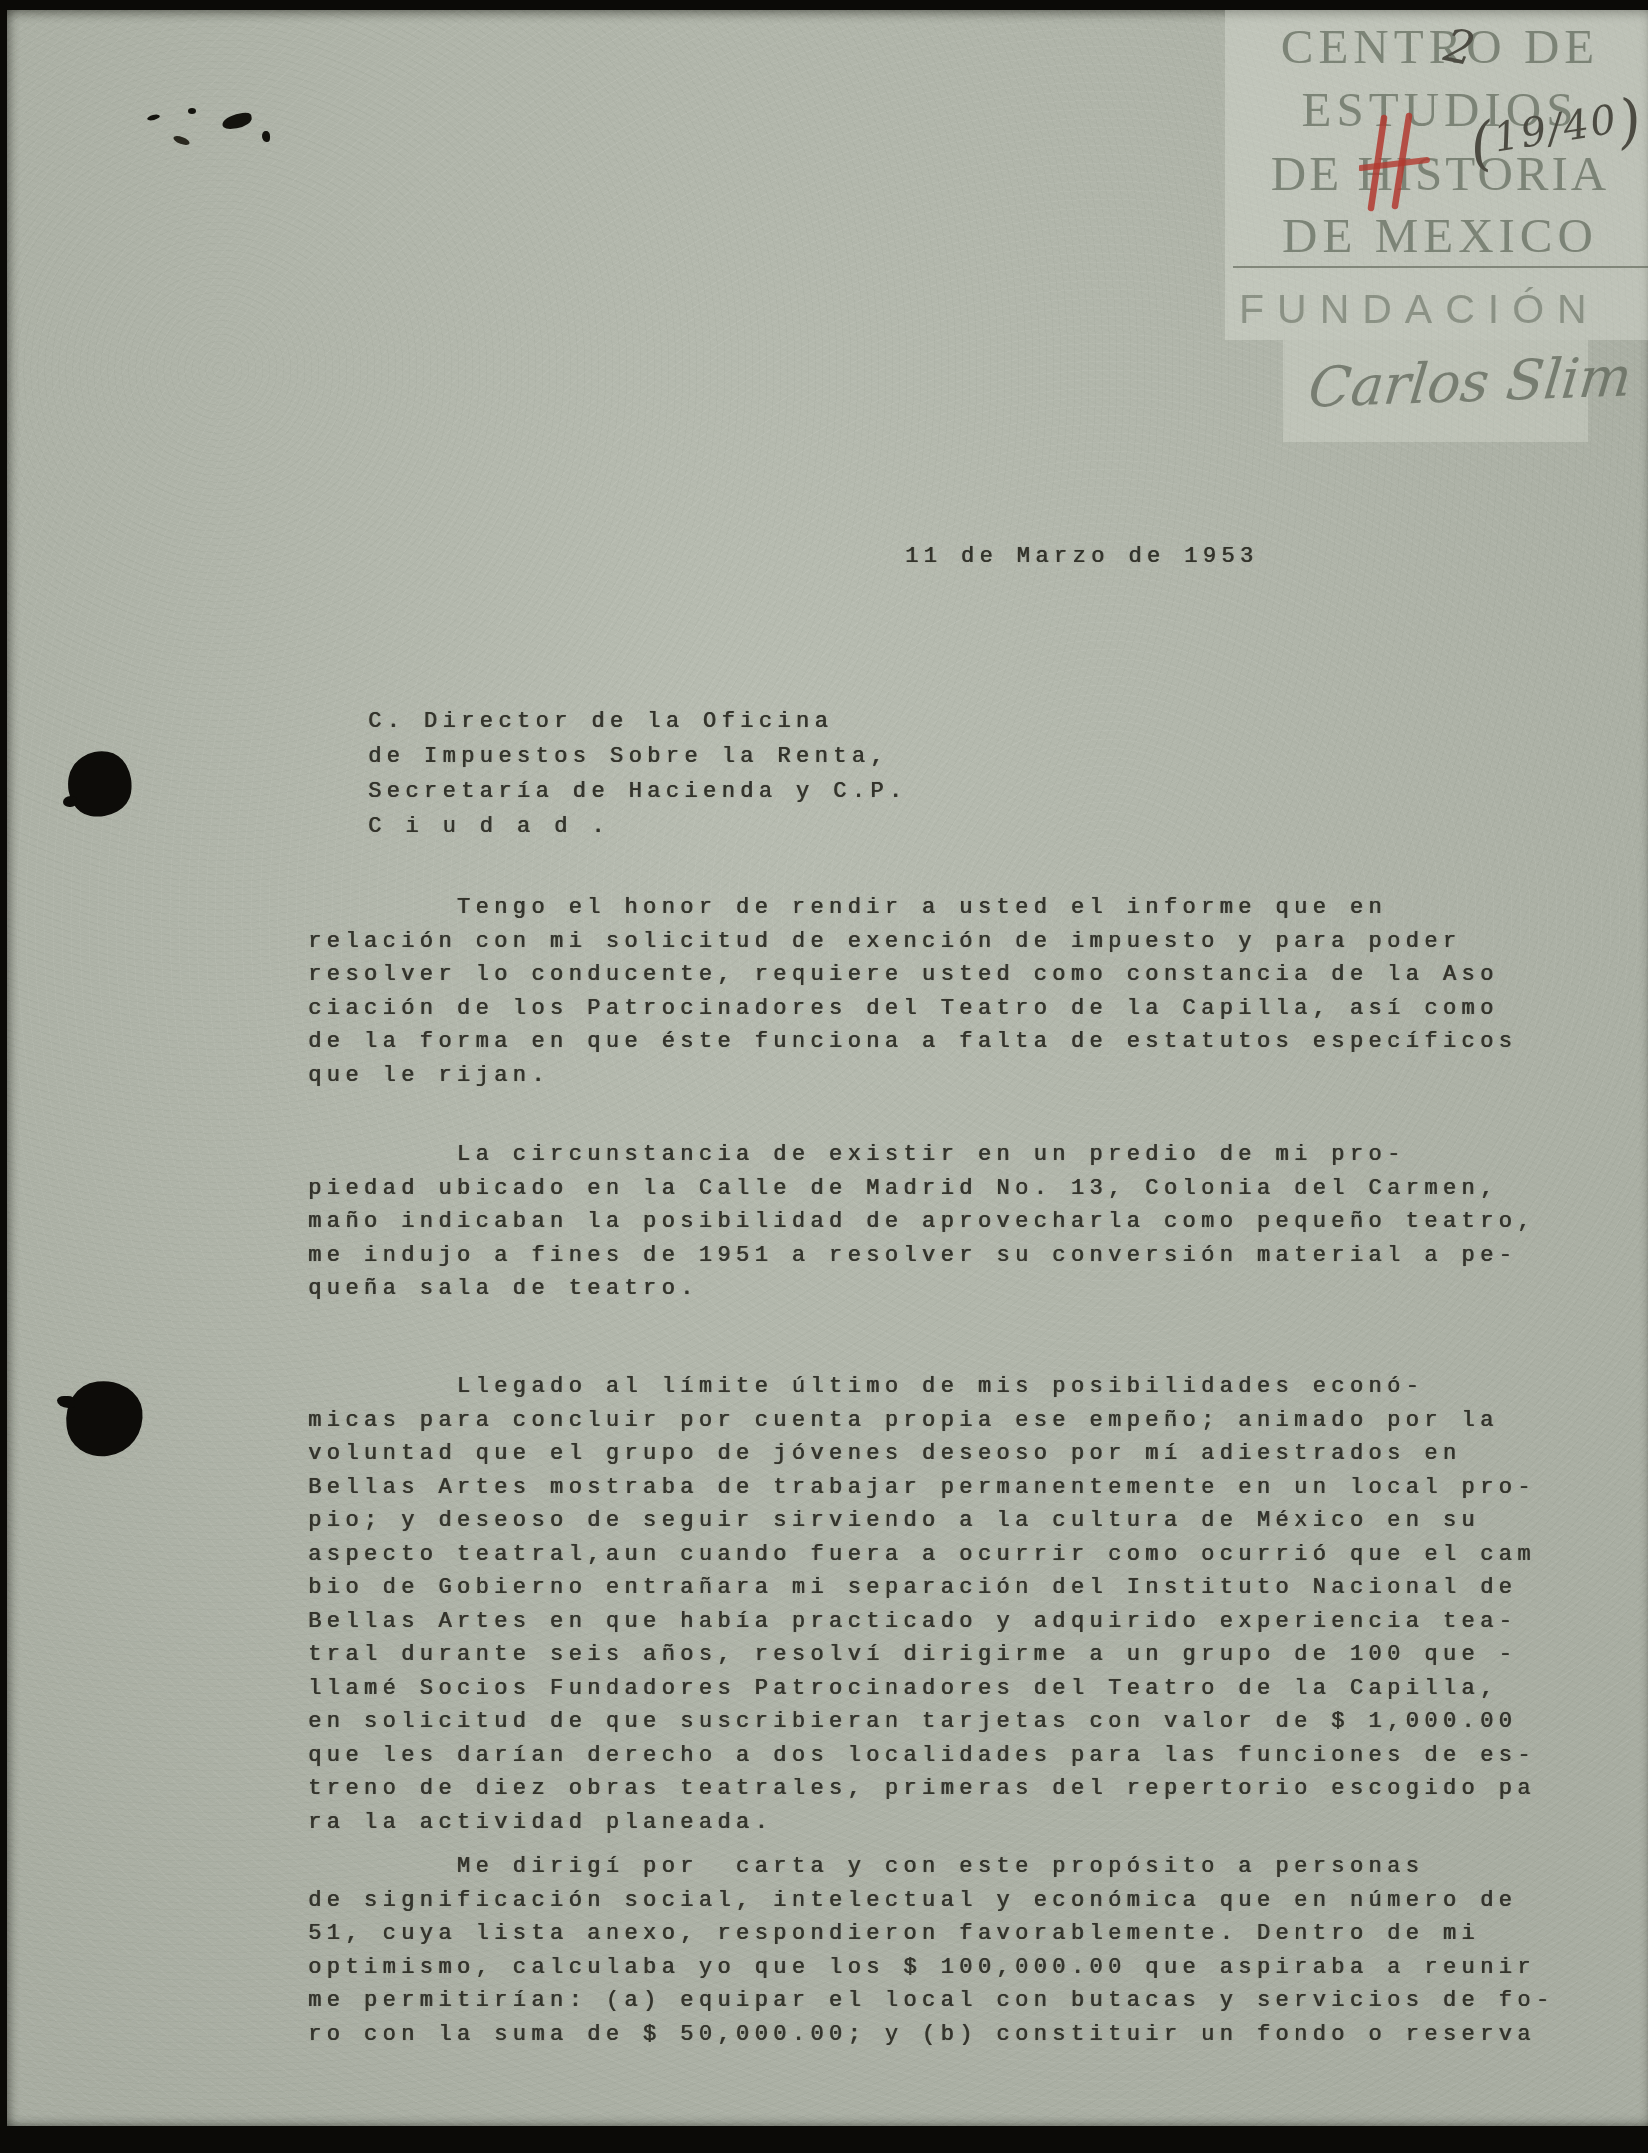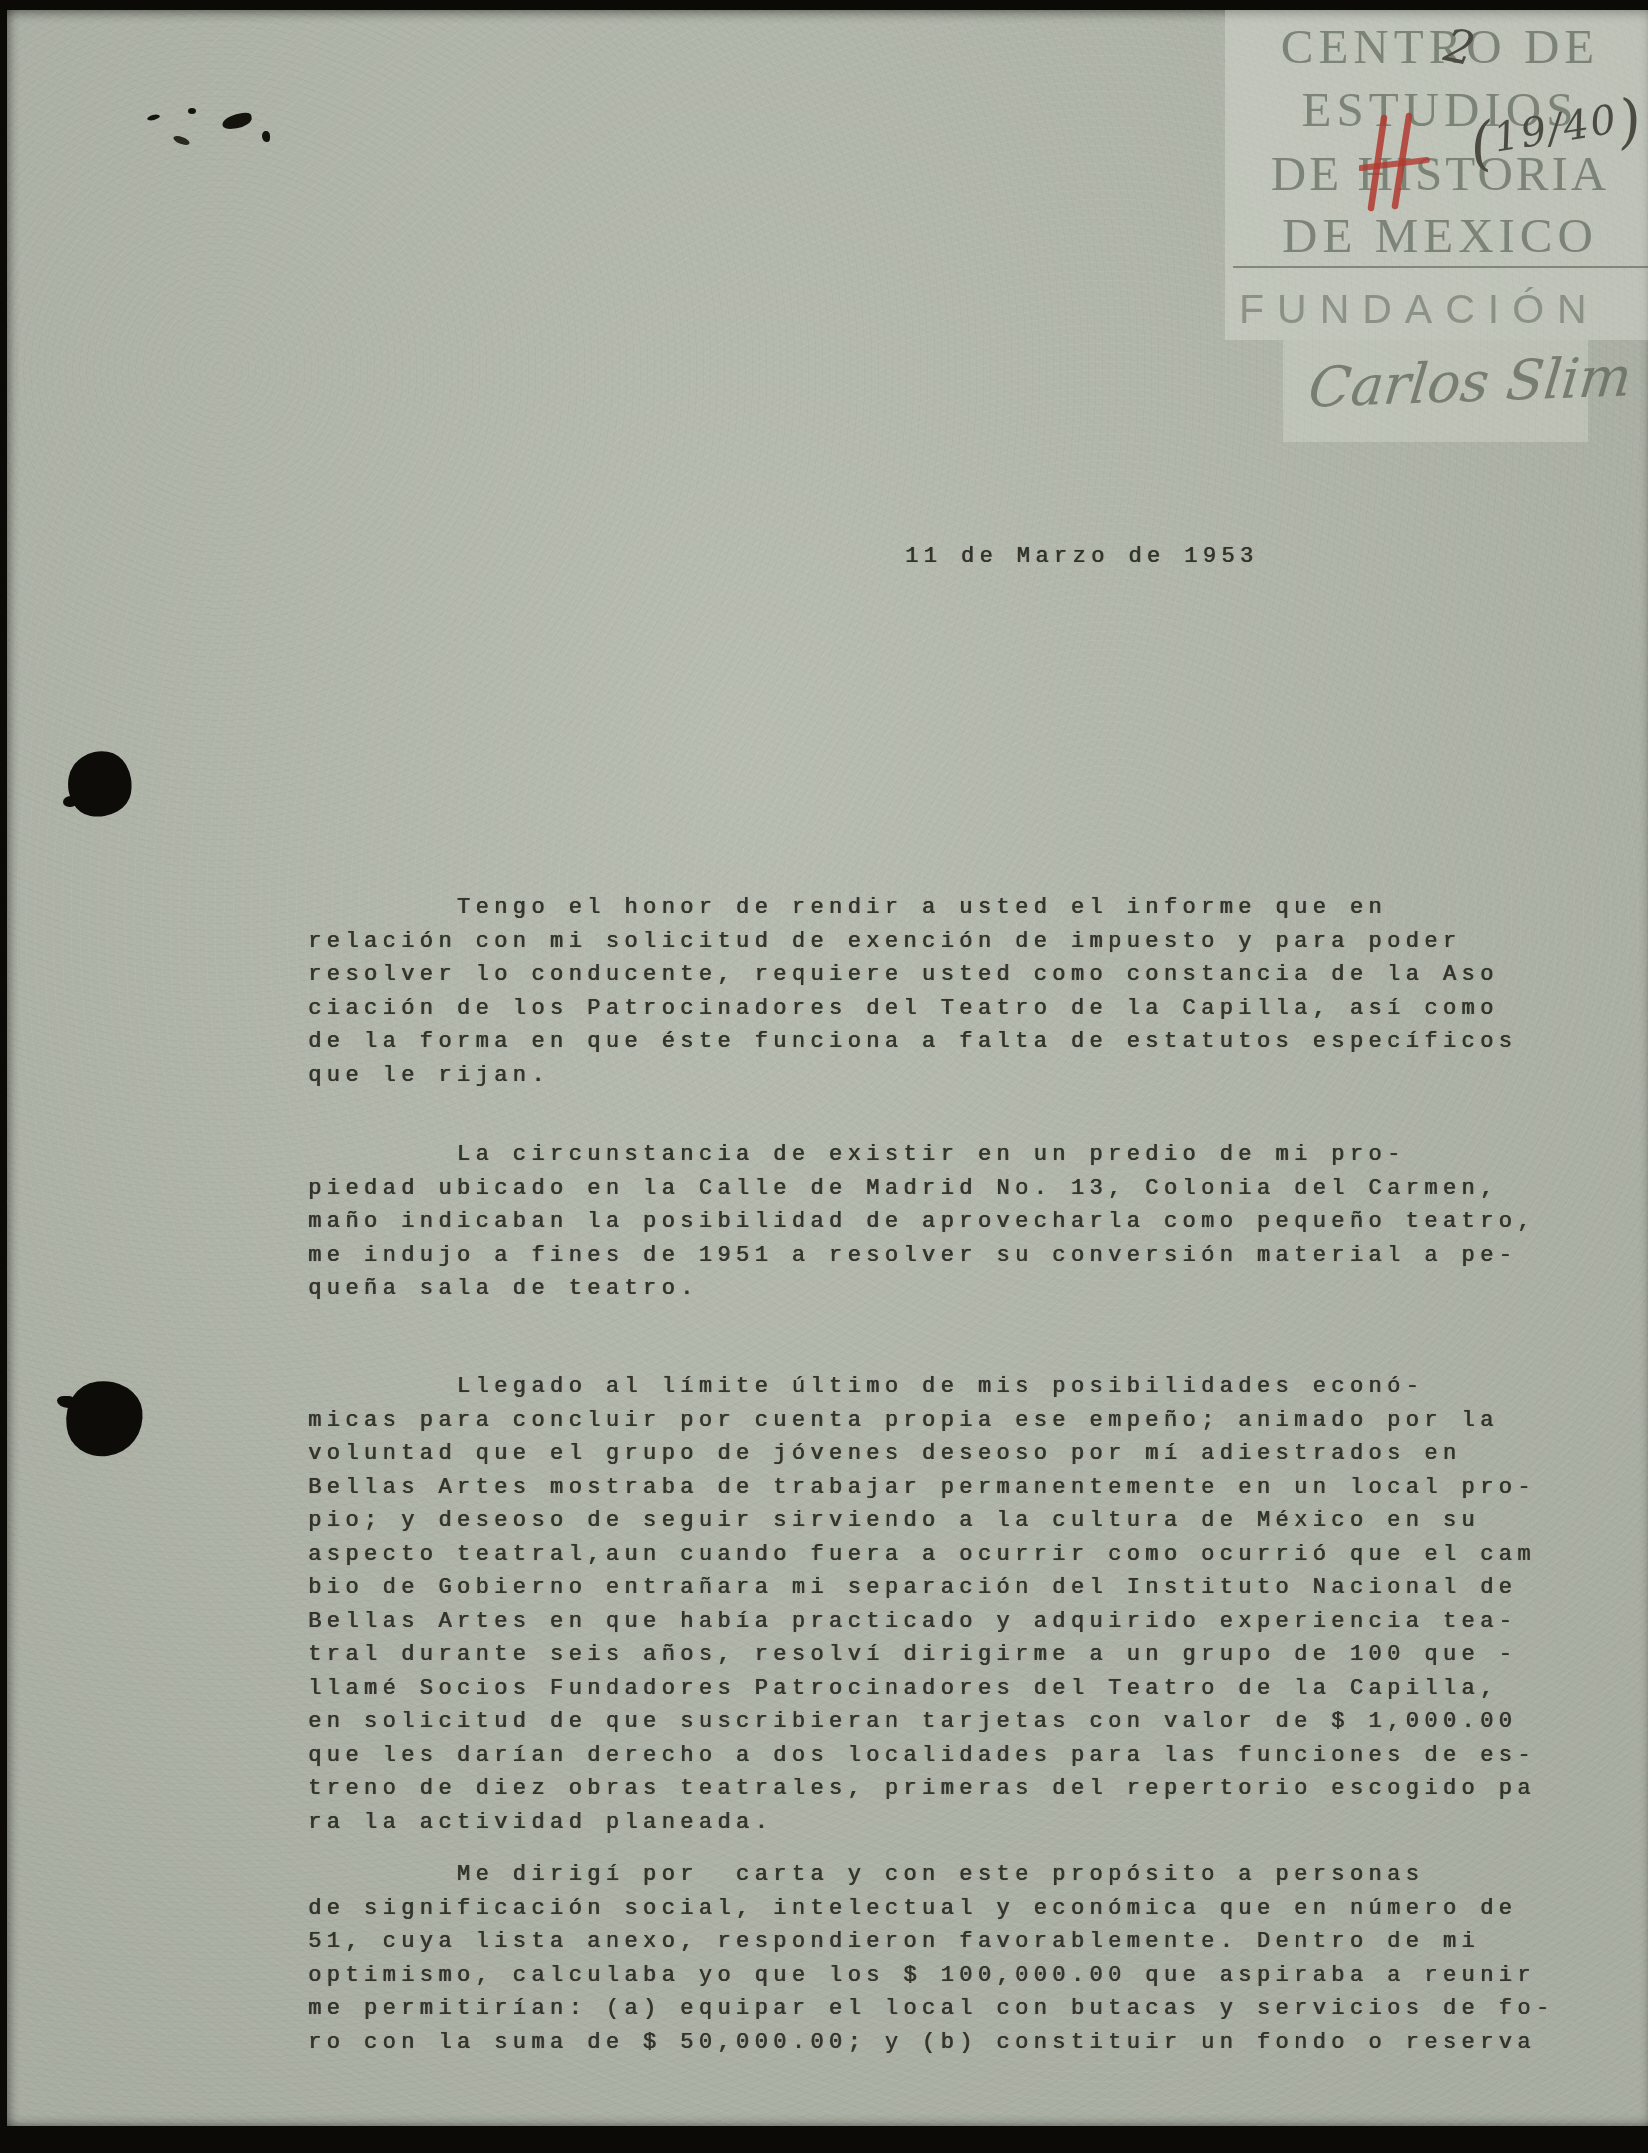--- a/index.html
+++ b/index.html
@@ -140,20 +140,26 @@
   <svg class="redmark" width="72" height="110" viewBox="0 0 72 110">
     <path d="M25 8 L12 98" stroke="rgba(178,58,48,0.85)" stroke-width="6.5" stroke-linecap="round" fill="none"></path>
     <path d="M50 6 L36 96" stroke="rgba(178,58,48,0.85)" stroke-width="6.5" stroke-linecap="round" fill="none"></path>
     <path d="M2 58 L68 50" stroke="rgba(178,58,48,0.8)" stroke-width="6" stroke-linecap="round" fill="none"></path>
   </svg>
 
   <div class="tw" style="left:898px; top:534px;">
     <div class="line">11 de Marzo de 1953</div>
   </div>
 
+  <div class="tw address" style="left:361px; top:694px;">
+      <div class="line">C. Director de la Oficina</div>
+      <div class="line">de Impuestos Sobre la Renta,</div>
+      <div class="line">Secretaría de Hacienda y C.P.</div>
+      <div class="line">C i u d a d .</div>
+    </div>
 
   <div class="tw para" style="left:301px; top:881px;">
       <div class="line">        Tengo el honor de rendir a usted el informe que en</div>
       <div class="line">relación con mi solicitud de exención de impuesto y para poder</div>
       <div class="line">resolver lo conducente, requiere usted como constancia de la Aso</div>
       <div class="line">ciación de los Patrocinadores del Teatro de la Capilla, así como</div>
       <div class="line">de la forma en que éste funciona a falta de estatutos específicos</div>
       <div class="line">que le rijan.</div>
     </div>
   <div class="tw para" style="left:301px; top:1128px;">
@@ -172,21 +178,21 @@
       <div class="line">aspecto teatral,aun cuando fuera a ocurrir como ocurrió que el cam</div>
       <div class="line">bio de Gobierno entrañara mi separación del Instituto Nacional de</div>
       <div class="line">Bellas Artes en que había practicado y adquirido experiencia tea-</div>
       <div class="line">tral durante seis años, resolví dirigirme a un grupo de 100 que -</div>
       <div class="line">llamé Socios Fundadores Patrocinadores del Teatro de la Capilla,</div>
       <div class="line">en solicitud de que suscribieran tarjetas con valor de $ 1,000.00</div>
       <div class="line">que les darían derecho a dos localidades para las funciones de es-</div>
       <div class="line">treno de diez obras teatrales, primeras del repertorio escogido pa</div>
       <div class="line">ra la actividad planeada.</div>
     </div>
-  <div class="tw para" style="left:301px; top:1840px;margin-top:8px;">
+  <div class="tw para" style="left:301px; top:1840px;">
       <div class="line">        Me dirigí por  carta y con este propósito a personas</div>
       <div class="line">de significación social, intelectual y económica que en número de</div>
       <div class="line">51, cuya lista anexo, respondieron favorablemente. Dentro de mi</div>
       <div class="line">optimismo, calculaba yo que los $ 100,000.00 que aspiraba a reunir</div>
       <div class="line">me permitirían: (a) equipar el local con butacas y servicios de fo-</div>
       <div class="line">ro con la suma de $ 50,000.00; y (b) constituir un fondo o reserva</div>
     </div>
 
   <div class="blob blob1"></div>
   <div class="blob blob1tail"></div>

